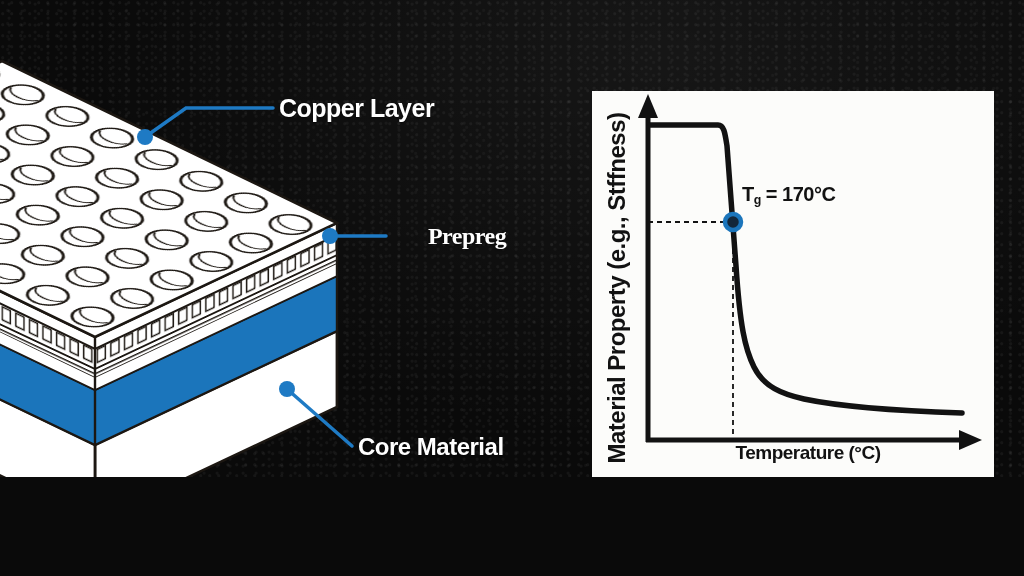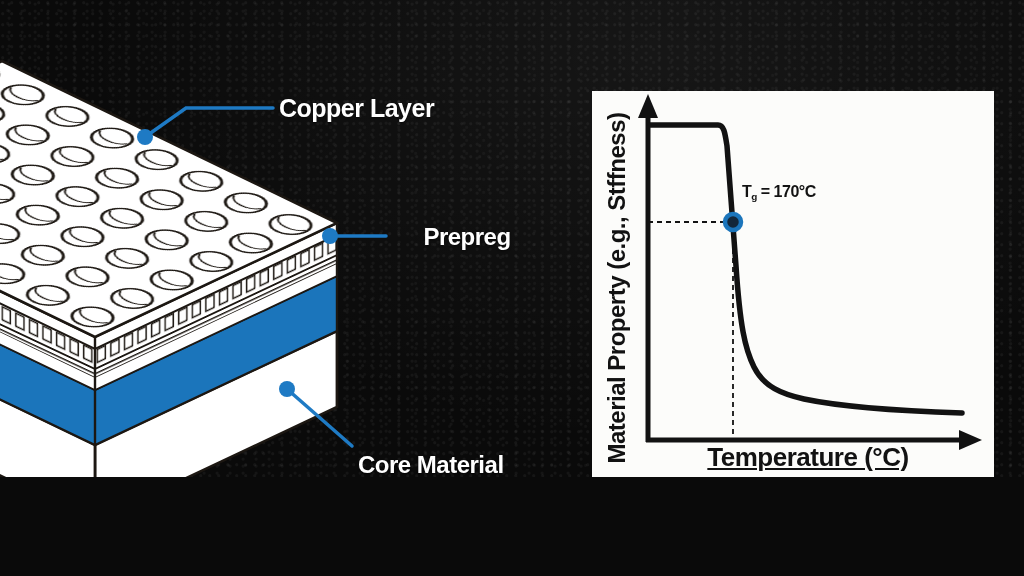--- a/index.html
+++ b/index.html
@@ -18,34 +18,34 @@
       radial-gradient(ellipse 900px 600px at 65% 12%, rgba(255,255,255,.05), transparent 65%);
     background-size: 9px 11px, 13px 7px, 17px 13px, 100% 100%;
   }
   .diagram-svg{position:absolute;left:0;top:0;}
   .callout-label{
     position:absolute;color:#ffffff;font-weight:bold;
     font-size:24px;line-height:29px;letter-spacing:-0.5px;
     text-shadow:0 1px 2px rgba(0,0,0,.6);white-space:nowrap;
   }
   #copper-label{left:279px;top:94px;font-size:25px;}
-  #prepreg-label{left:352px;top:222px;width:230px;text-align:center;white-space:normal;}
-  #core-label{left:358px;top:432px;text-align:left;margin-top:18px;}
+  #prepreg-label{left:352px;top:222px;width:230px;text-align:center;white-space:normal;font-family:Liberation Serif, serif;}
+  #core-label{left:358px;top:432px;text-align:left;}
   #chart-panel{
     position:absolute;left:592px;top:91px;width:402px;height:394px;
     background:#fcfcfa;
   }
   #chart-svg{position:absolute;left:0;top:0;}
   .chart-text{position:absolute;color:#121212;font-weight:bold;letter-spacing:-0.5px;white-space:nowrap;}
-  #x-axis-label{left:40px;top:351px;width:352px;text-align:center;font-size:26px;text-decoration:underline;}
+  #x-axis-label{left:40px;top:351px;width:352px;text-align:center;font-size:19px;}
   #y-axis-label{
     left:4px;top:394px;width:394px;height:42px;line-height:42px;text-align:center;
     transform-origin:0 0;transform:rotate(-90deg);font-size:24px;
   }
-  #tg-annotation{left:150px;top:92px;font-size:16px;}
+  #tg-annotation{left:150px;top:92px;font-size:20px;}
   #tg-annotation sub{font-size:0.62em;vertical-align:-0.28em;}
 </style>
 </head>
 <body>
 
 <div id="scene">
 
   <svg class="diagram-svg" width="420" height="576" viewBox="0 0 420 576">
     <defs>
       <pattern id="ovals" width="46" height="44" patternUnits="userSpaceOnUse" patternTransform="matrix(0.97,0.47,-0.9,0.42,95,337)">

